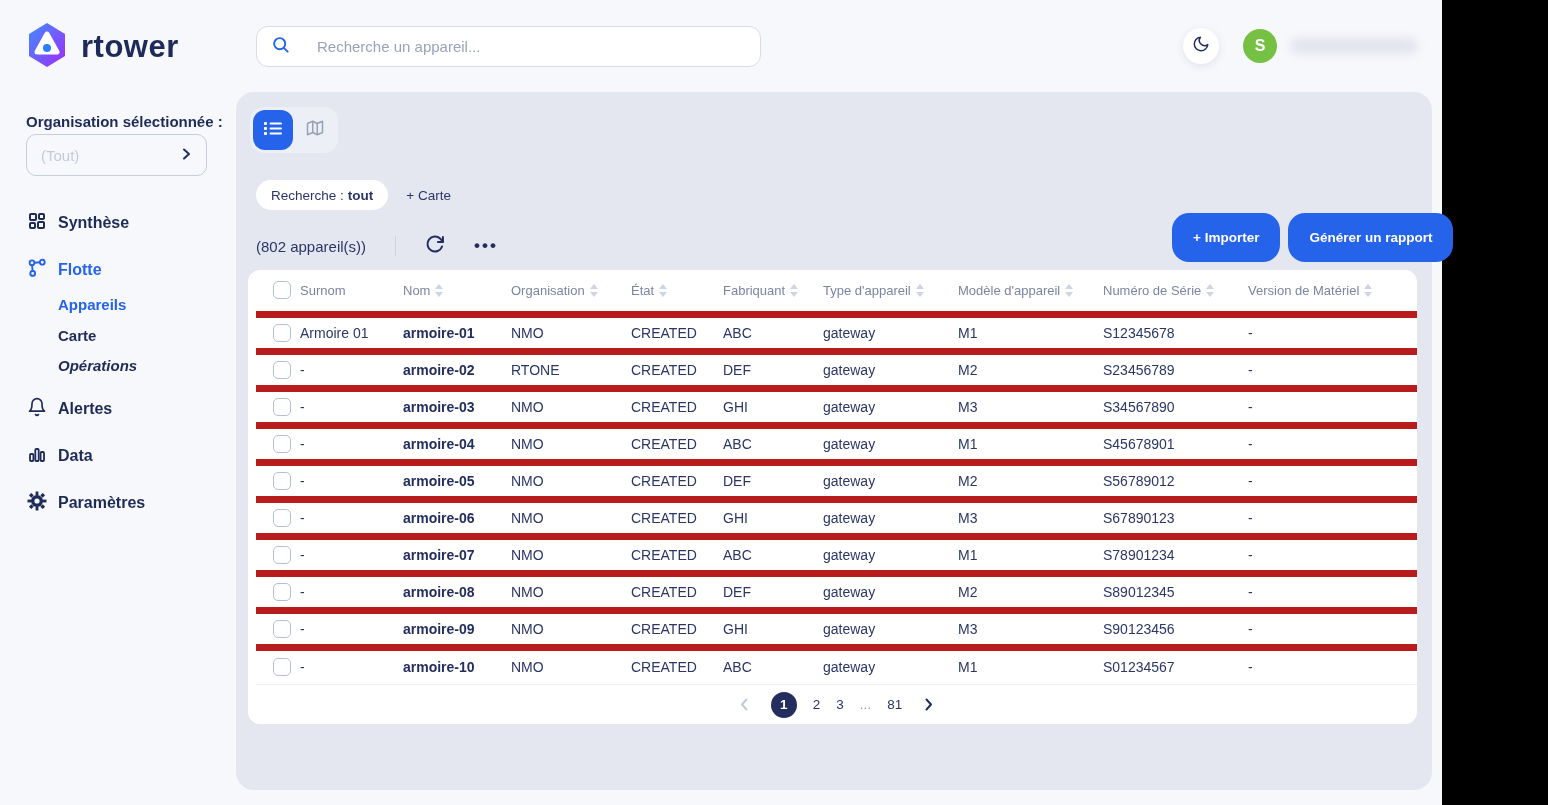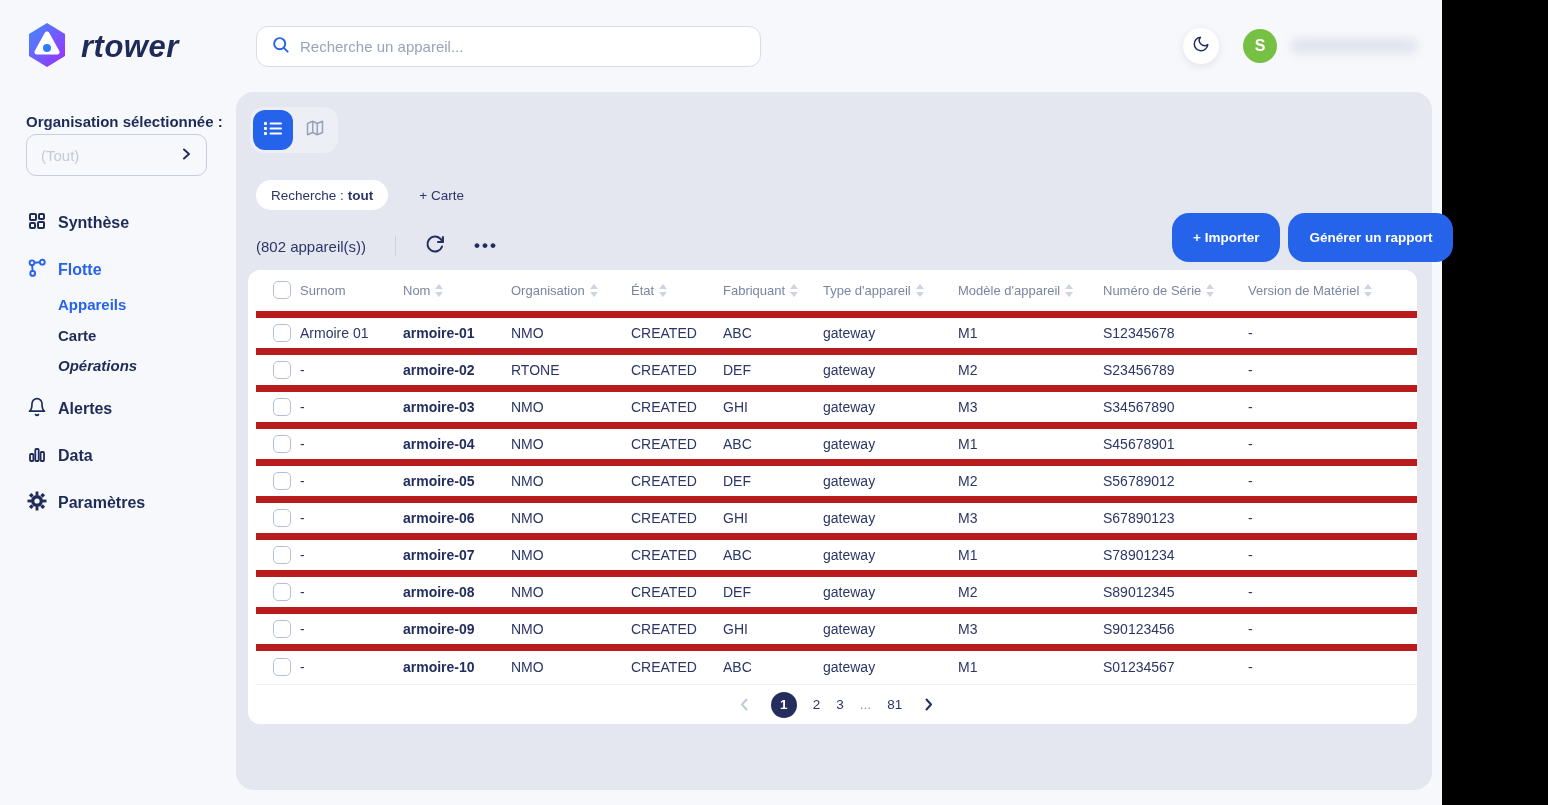--- a/index.html
+++ b/index.html
@@ -3,26 +3,26 @@
 <meta charset="utf-8">
 <style>
   *{box-sizing:border-box;margin:0;padding:0;}
   html,body{width:1548px;height:805px;}
   body{position:relative;overflow:hidden;background:#f7f8fb;
        font-family:"Liberation Sans",sans-serif;color:#232e5e;}
   .abs{position:absolute;}
 
   
   .logo-wrap{left:26px;top:22px;display:flex;align-items:center;gap:13px;}
-  .logo-text{font-size:31px;font-weight:800;color:#1e2b58;letter-spacing:.5px;font-style:italic;}
+  .logo-text{font-size:31px;font-weight:800;color:#1e2b58;letter-spacing:.5px;}
   .search-box{left:256px;top:26px;width:505px;height:41px;background:#fff;
     border:1px solid #d8dce8;border-radius:12px;display:flex;align-items:center;
     padding:0 14px;gap:10px;}
   .search-box input{border:none;outline:none;flex:1;font-size:15px;
-    font-family:"Liberation Sans",sans-serif;color:#2b3666;background:transparent;}
+    font-family:"Liberation Sans",sans-serif;color:#2b3666;background:transparent;margin-left:17px;}
   .search-box input::placeholder{color:#9aa3b8;}
   .moon-btn{left:1183px;top:28px;width:36px;height:36px;border-radius:50%;
     background:#fff;box-shadow:0 2px 8px rgba(30,43,88,.10);display:flex;
     align-items:center;justify-content:center;cursor:pointer;}
   .avatar{left:1243px;top:29px;width:34px;height:34px;border-radius:50%;
     display:flex;align-items:center;justify-content:center;color:#fff;
     font-weight:700;font-size:16px;}
   .blur-name{left:1290px;top:38px;width:128px;height:16px;border-radius:8px;
     background:#e2e5ee;filter:blur(4px);}
 
@@ -40,21 +40,21 @@
   .nav-sub.active{color:#2563eb;}
 
   
   .panel{left:236px;top:92px;width:1196px;height:698px;background:#e4e7f0;
     border-radius:18px;}
   .view-toggle{left:250px;top:107px;height:46px;background:#edeff6;border-radius:14px;
     display:flex;align-items:center;padding:3px;gap:2px;}
   .vt-btn{width:40px;height:40px;border-radius:12px;display:flex;align-items:center;
     justify-content:center;cursor:pointer;}
   .vt-btn.active{background:#2563eb;}
-  .chip-row{left:256px;top:180px;display:flex;align-items:center;gap:31px;}
+  .chip-row{left:256px;top:180px;display:flex;align-items:center;gap:18px;}
   .chip{background:#fff;border-radius:18px;height:30px;display:inline-flex;
     align-items:center;padding:0 15px;font-size:13.5px;color:#2b3666;gap:4px;
     cursor:pointer;}
   .chip b{font-weight:700;}
   .add-filter{font-size:13.5px;color:#2b3666;cursor:pointer;}
   .count-row{left:256px;top:233px;display:flex;align-items:center;gap:29px;height:26px;}
   .count-txt{font-size:15px;color:#2b3666;}
   .vdiv{width:1px;height:20px;background:#ccd2e0;}
   .icon-btn{display:flex;align-items:center;justify-content:center;cursor:pointer;}
   .dots{font-size:17px;font-weight:700;color:#232e5e;letter-spacing:2px;cursor:pointer;}

